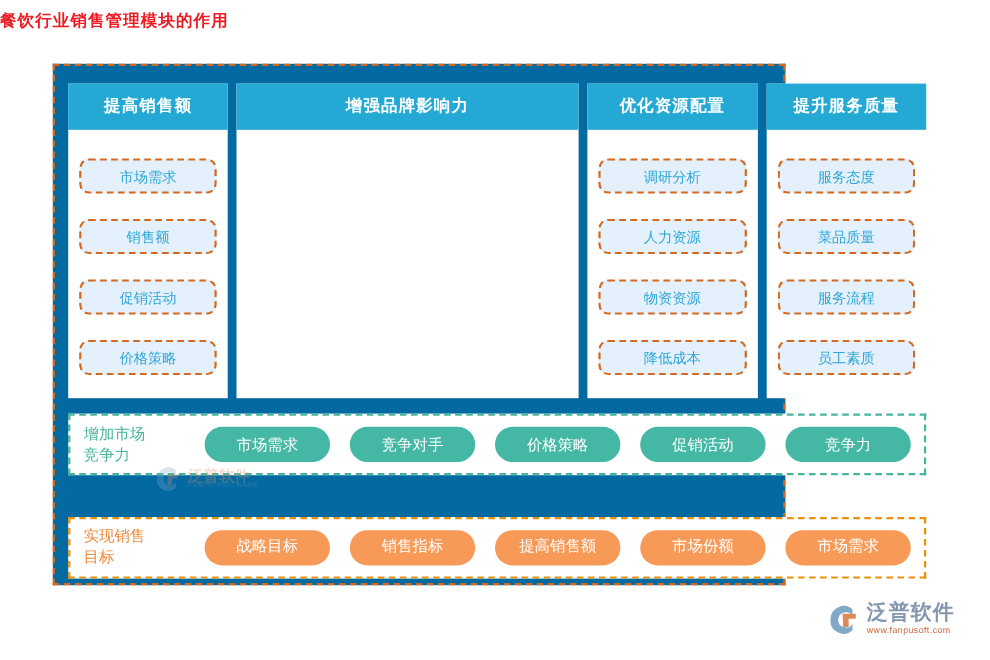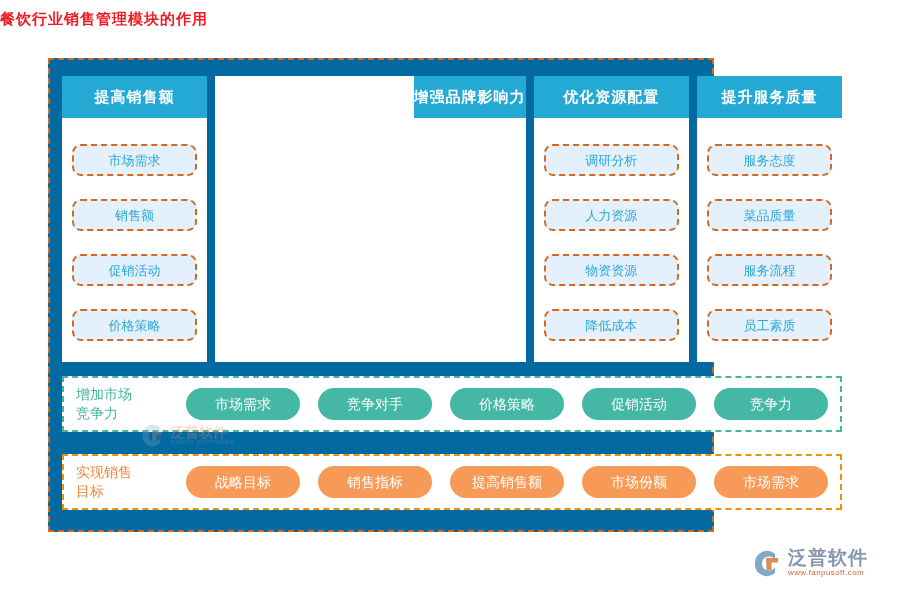--- a/index.html
+++ b/index.html
@@ -41,21 +41,21 @@
     display:flex;
     gap:8px;
   }
   .col{
     background:#ffffff;
     display:flex;
     flex-direction:column;
     box-sizing:border-box;
   }
   .col-1{width:146px;}
-  .col-2{width:312px;align-items:flex-end;}
+  .col-2{width:312px;}
   .col-3{width:156px;}
   .col-4{width:146px;}
 
   .col-head{
     background:#24A9D4;
     color:#ffffff;
     font-size:15px;
     font-weight:bold;
     height:42px;
     line-height:42px;
@@ -110,22 +110,23 @@
     box-sizing:border-box;
     display:flex;
     align-items:center;
     padding:0 12px;
   }
   .band-teal{
     top:316px;
     border:2px dashed #46B59C;
   }
   .band-orange{
-    top:394px;
+    top:410px;
     border:2px dashed #E8920B;
+    font-family:Liberation Serif, serif;
   }
   .band-label{
     width:104px;
     flex:0 0 104px;
     font-size:14px;
     line-height:19px;
   }
   .band-label.teal{color:#46B59C;}
   .band-label.orange{color:#F0883A;}
 

